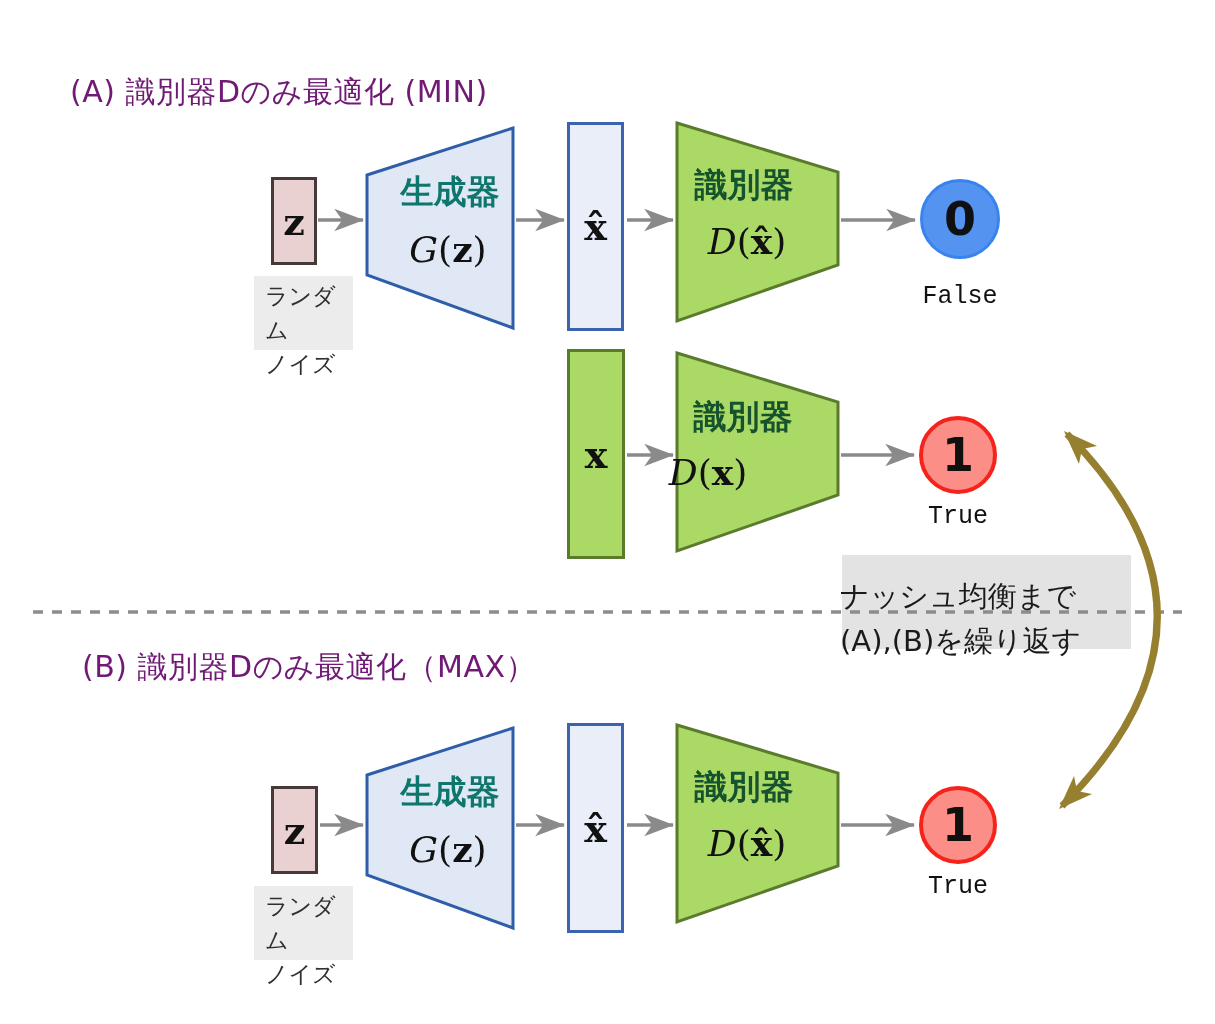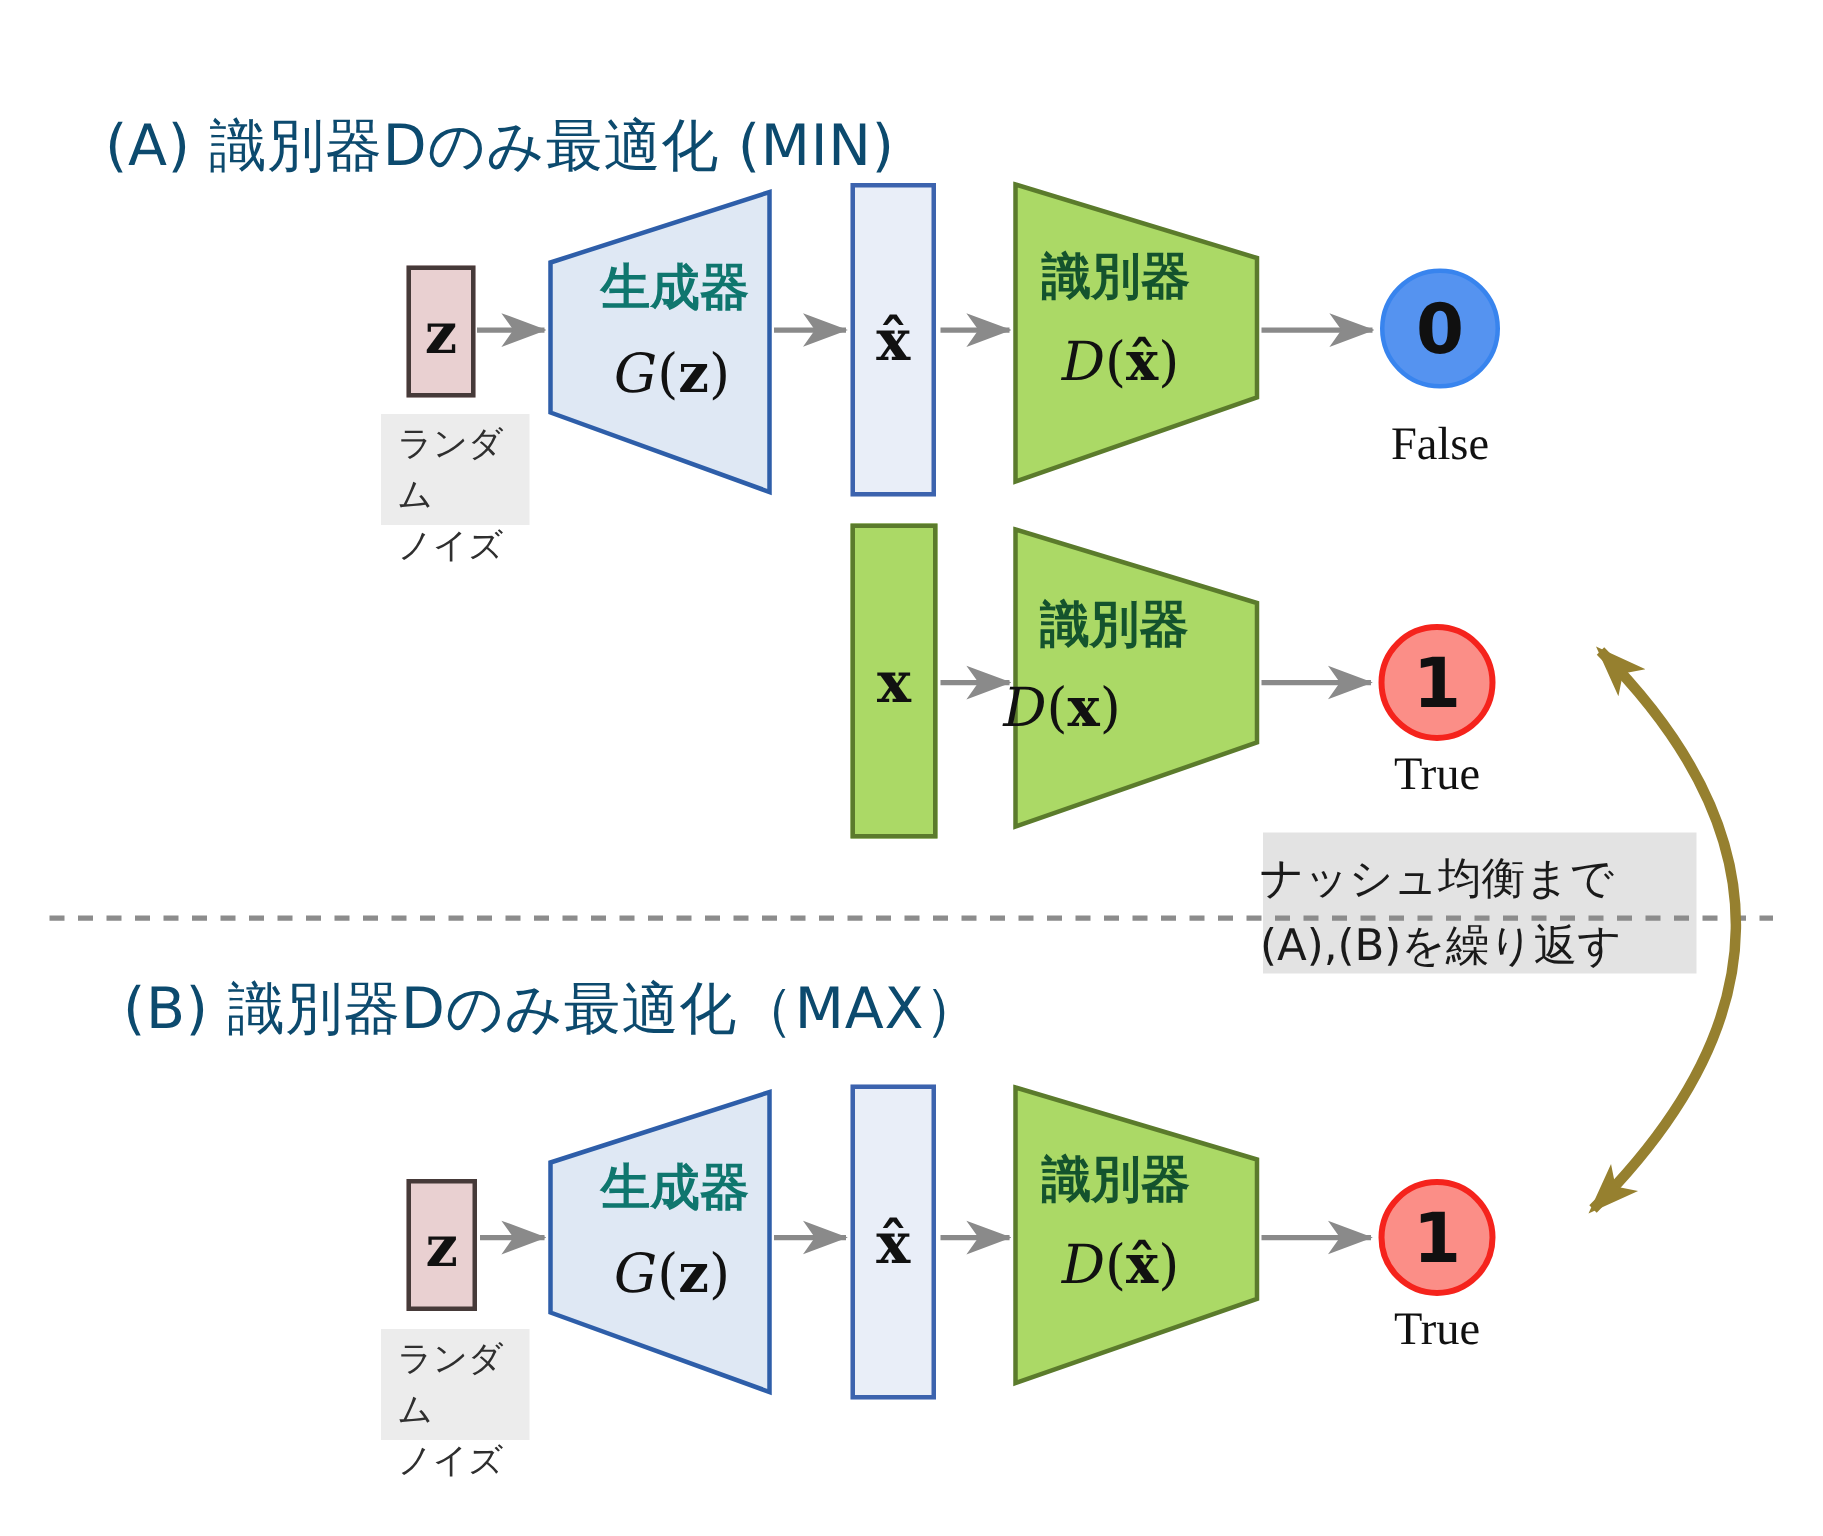--- a/index.html
+++ b/index.html
@@ -5,45 +5,45 @@
   html,body{margin:0;padding:0;background:#ffffff;}
   .canvas{
     position:relative;width:1215px;height:1024px;background:#ffffff;overflow:hidden;
     font-family:"DejaVu Sans",sans-serif;color:#1c1c1c;
   }
   .abs{position:absolute;}
   .ctr{position:absolute;transform:translate(-50%,-50%);white-space:nowrap;}
   svg.layer{position:absolute;left:0;top:0;z-index:2;}
   .z1{z-index:1;margin-left:12px;} .z2{z-index:2;} .z3{z-index:3;}
 
-  .jp-title{font-size:38px;letter-spacing:.5px;color:#0c4a6e;}
+  .jp-title{font-size:30px;letter-spacing:.5px;color:#701a75;}
   .block-label{font-weight:bold;font-size:33px;}
   .gen-label{color:#0f766e;}
   .disc-label{color:#14532d;}
   .math{font-family:"DejaVu Serif",serif;font-size:36px;color:#111;}
   .math .fn{font-style:italic;}
   .math .arg{font-weight:bold;}
   .sym{font-family:"DejaVu Serif",serif;font-weight:bold;font-size:38px;color:#111;}
-  .verdict{font-family:Liberation Serif, serif;font-size:31px;color:#111;text-align:center;}
+  .verdict{font-family:Liberation Mono, monospace;font-size:25px;color:#111;text-align:center;}
 
   .box{position:absolute;box-sizing:border-box;display:flex;align-items:center;justify-content:center;}
   .noise-box{background:#e9d0d1;border:3px solid #463a39;}
   .latent-box{background:#e9eef8;border:3px solid #3c63ae;}
   .real-box{background:#abd966;border:3px solid #5b7b2c;}
 
   .circle{position:absolute;box-sizing:border-box;border-radius:50%;display:flex;align-items:center;justify-content:center;
     font-weight:bold;font-size:46px;color:#101010;}
   .circle-false{background:#5593f0;border:3px solid #3884ee;}
   .circle-true{background:#fb8e87;border:4px solid #f5231c;}
 
   .caption-box{position:absolute;background:#ececec;color:#2f2f2f;font-size:23px;line-height:34px;
     padding:3px 0 3px 11px;box-sizing:border-box;}
   .note-box-bg{position:absolute;left:830px;top:555px;width:289px;height:94px;background:#e3e3e3;}
   .note-text{position:absolute;left:830px;top:555px;width:289px;height:94px;box-sizing:border-box;
-    padding:8px 0 0 10px;font-size:29px;line-height:45px;color:#1a1a1a;}
+    padding:19px 0 0 10px;font-size:29px;line-height:45px;color:#1a1a1a;}
 </style>
 </head>
 <body>
 
 <div class="canvas">
 
   <div class="note-box-bg z1"></div>
 
   <div class="caption-box z1" style="left:242px;top:276px;width:99px;height:74px;">
     <div>ランダム</div>

